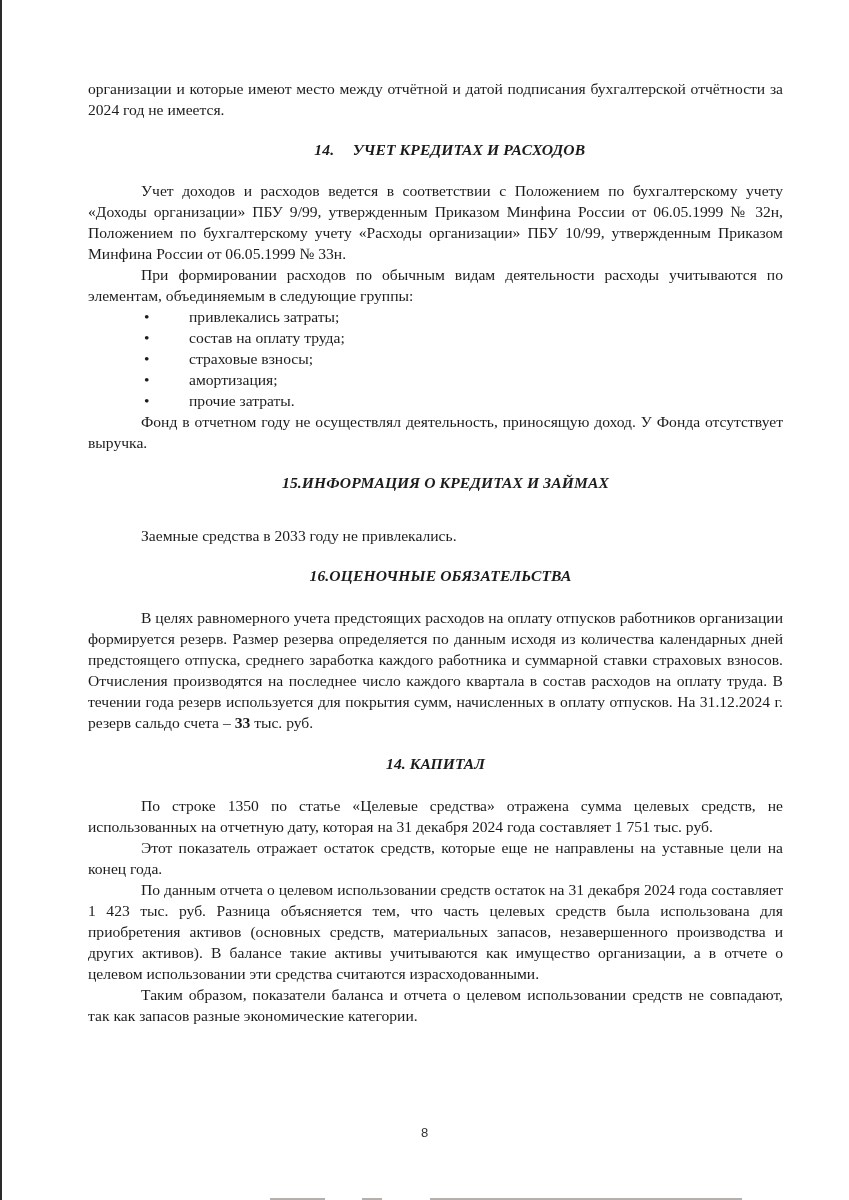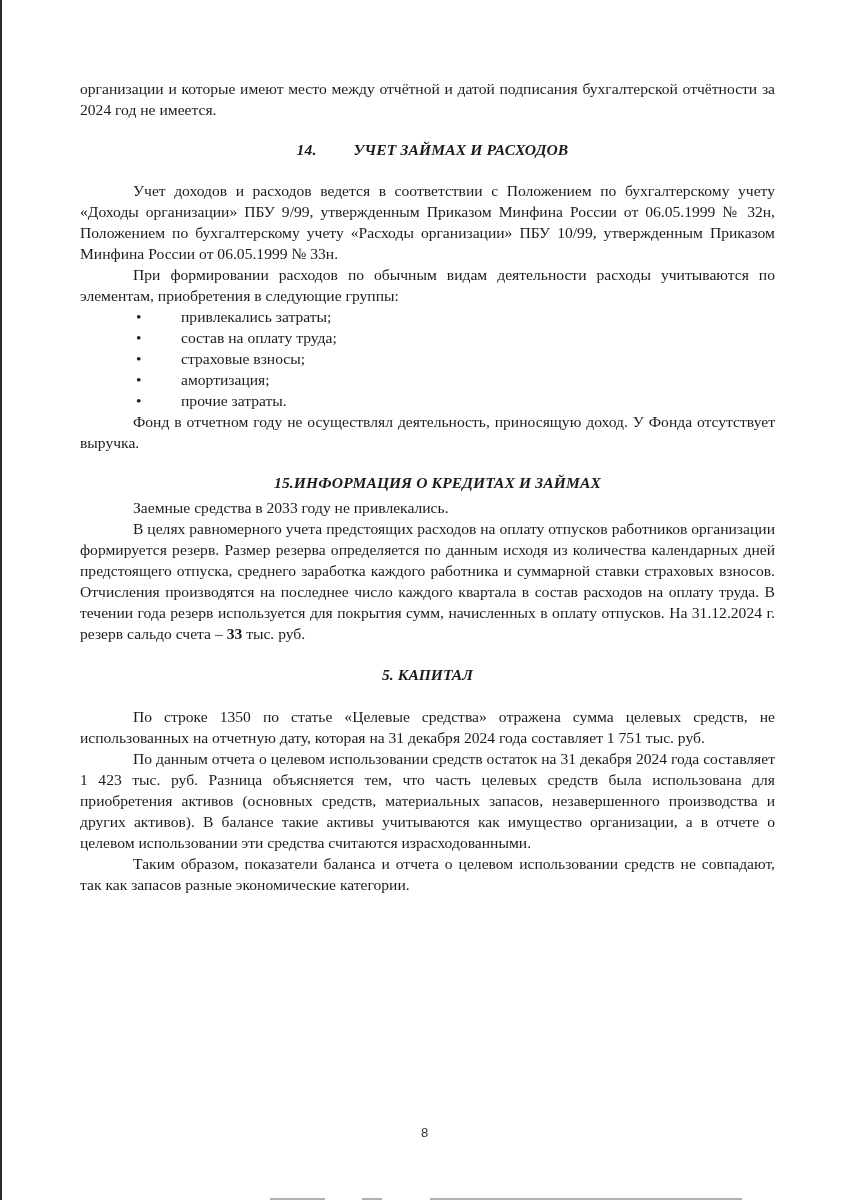--- a/index.html
+++ b/index.html
@@ -1,30 +1,30 @@
 <!DOCTYPE html>
 <html><head>
 <meta charset="utf-8">
 <style>
   html, body { margin: 0; padding: 0; }
   body {
     width: 849px; height: 1200px; background: #ffffff; position: relative; overflow: hidden;
     font-family: "Liberation Serif", "DejaVu Serif", serif; color: #1c1c1c;
   }
   .left-edge { position: absolute; left: 0; top: 0; width: 2px; height: 1200px; background: #2a2a2a; }
-  .page { position: absolute; left: 80px; top: 78px; width: 695px; font-size: 15.6px; line-height: 21px; }
+  .page { position: absolute; left: 88px; top: 78px; width: 695px; font-size: 15.6px; line-height: 21px; }
   p { margin: 0; text-align: justify; }
   .indent { text-indent: 53px; }
   h2 {
     margin: 0; font-weight: bold; font-style: italic; text-align: center; font-size: 15.6px;
     line-height: 21px; letter-spacing: 0.1px;
   }
   .h14 { margin-top: 19px; margin-bottom: 20px; padding-left: 10px; }
-  .h14 .num { display: inline-block; width: 57px; text-align: left; }
-  .h15 { margin-top: 19px; margin-bottom: 4px; padding-left: 20px; }
+  .h14 .num { display: inline-block; width: 57px; text-align: center; }
+  .h15 { margin-top: 19px; margin-bottom: 32px; padding-left: 20px; }
   .h16 { margin-top: 19px; margin-bottom: 21px; padding-left: 10px; }
   .h17 { margin-top: 20px; margin-bottom: 21px; padding-left: 0px; }
   ul { list-style: none; margin: 0; padding: 0; }
   li { position: relative; padding-left: 101px; line-height: 21px; }
   li .bullet { position: absolute; left: 56px; top: 0; }
   .page-number {
     position: absolute; left: 0; width: 849px; top: 1125px; text-align: center;
     font-family: "Liberation Sans", "DejaVu Sans", sans-serif; font-size: 13px; color: #333;
   }
   .scan-line { position: absolute; top: 1198px; height: 2px; background: #b5b0ab; }
@@ -32,42 +32,44 @@
 </style>
 </head>
 <body>
 
 <div class="left-edge"></div>
 
 <div class="page">
 
   <p>организации и которые имеют место между отчётной и датой подписания бухгалтерской отчётности за 2024 год не имеется.</p>
 
-  <h2 class="h14"><span class="num">14.</span><span>УЧЕТ ЗАЙМАХ И РАСХОДОВ</span></h2>
+  <h2 class="h14"><span class="num">14.</span><span>УЧЕТ КРЕДИТАХ И РАСХОДОВ</span></h2>
 
   <p class="indent">Учет доходов и расходов ведется в соответствии с Положением по бухгалтерскому учету «Доходы организации» ПБУ 9/99, утвержденным Приказом Минфина России от 06.05.1999 № 32н, Положением по бухгалтерскому учету «Расходы организации» ПБУ 10/99, утвержденным Приказом Минфина России от 06.05.1999 № 33н.</p>
-  <p class="indent">При формировании расходов по обычным видам деятельности расходы учитываются по элементам, приобретения в следующие группы:</p>
+  <p class="indent">При формировании расходов по обычным видам деятельности расходы учитываются по элементам, объединяемым в следующие группы:</p>
 
   <ul>
     <li><span class="bullet">•</span><span>привлекались затраты;</span></li>
     <li><span class="bullet">•</span><span>состав на оплату труда;</span></li>
     <li><span class="bullet">•</span><span>страховые взносы;</span></li>
     <li><span class="bullet">•</span><span>амортизация;</span></li>
     <li><span class="bullet">•</span><span>прочие затраты.</span></li>
   </ul>
 
   <p class="indent">Фонд в отчетном году не осуществлял деятельность, приносящую доход. У Фонда отсутствует выручка.</p>
 
   <h2 class="h15">15.ИНФОРМАЦИЯ О КРЕДИТАХ И ЗАЙМАХ</h2>
   <p class="indent">Заемные средства в 2033 году не привлекались.</p>
 
+  <h2 class="h16">16.ОЦЕНОЧНЫЕ ОБЯЗАТЕЛЬСТВА</h2>
   <p class="indent"><span>В целях равномерного учета предстоящих расходов на оплату отпусков работников организации формируется резерв. Размер резерва определяется по данным исходя из количества календарных дней предстоящего отпуска, среднего заработка каждого работника и суммарной ставки страховых взносов. Отчисления производятся на последнее число каждого квартала в состав расходов на оплату труда. В течении года резерв используется для покрытия сумм, начисленных в оплату отпусков. На 31.12.2024 г. резерв сальдо счета –</span> <b>33</b> <span>тыс. руб.</span></p>
 
-  <h2 class="h17">5. КАПИТАЛ</h2>
+  <h2 class="h17">14. КАПИТАЛ</h2>
   <p class="indent">По строке 1350 по статье «Целевые средства» отражена сумма целевых средств, не использованных на отчетную дату, которая на 31 декабря 2024 года составляет 1 751 тыс. руб.</p>
+  <p class="indent">Этот показатель отражает остаток средств, которые еще не направлены на уставные цели на конец года.</p>
   <p class="indent">По данным отчета о целевом использовании средств остаток на 31 декабря 2024 года составляет 1 423 тыс. руб. Разница объясняется тем, что часть целевых средств была использована для приобретения активов (основных средств, материальных запасов, незавершенного производства и других активов). В балансе такие активы учитываются как имущество организации, а в отчете о целевом использовании эти средства считаются израсходованными.</p>
   <p class="indent">Таким образом, показатели баланса и отчета о целевом использовании средств не совпадают, так как запасов разные экономические категории.</p>
 
 </div>
 
 <div class="page-number">8</div>
 
 <div class="scan-line" style="left:270px;width:55px;"></div>
 <div class="scan-line" style="left:362px;width:20px;"></div>
 <div class="scan-line" style="left:430px;width:312px;"></div>

